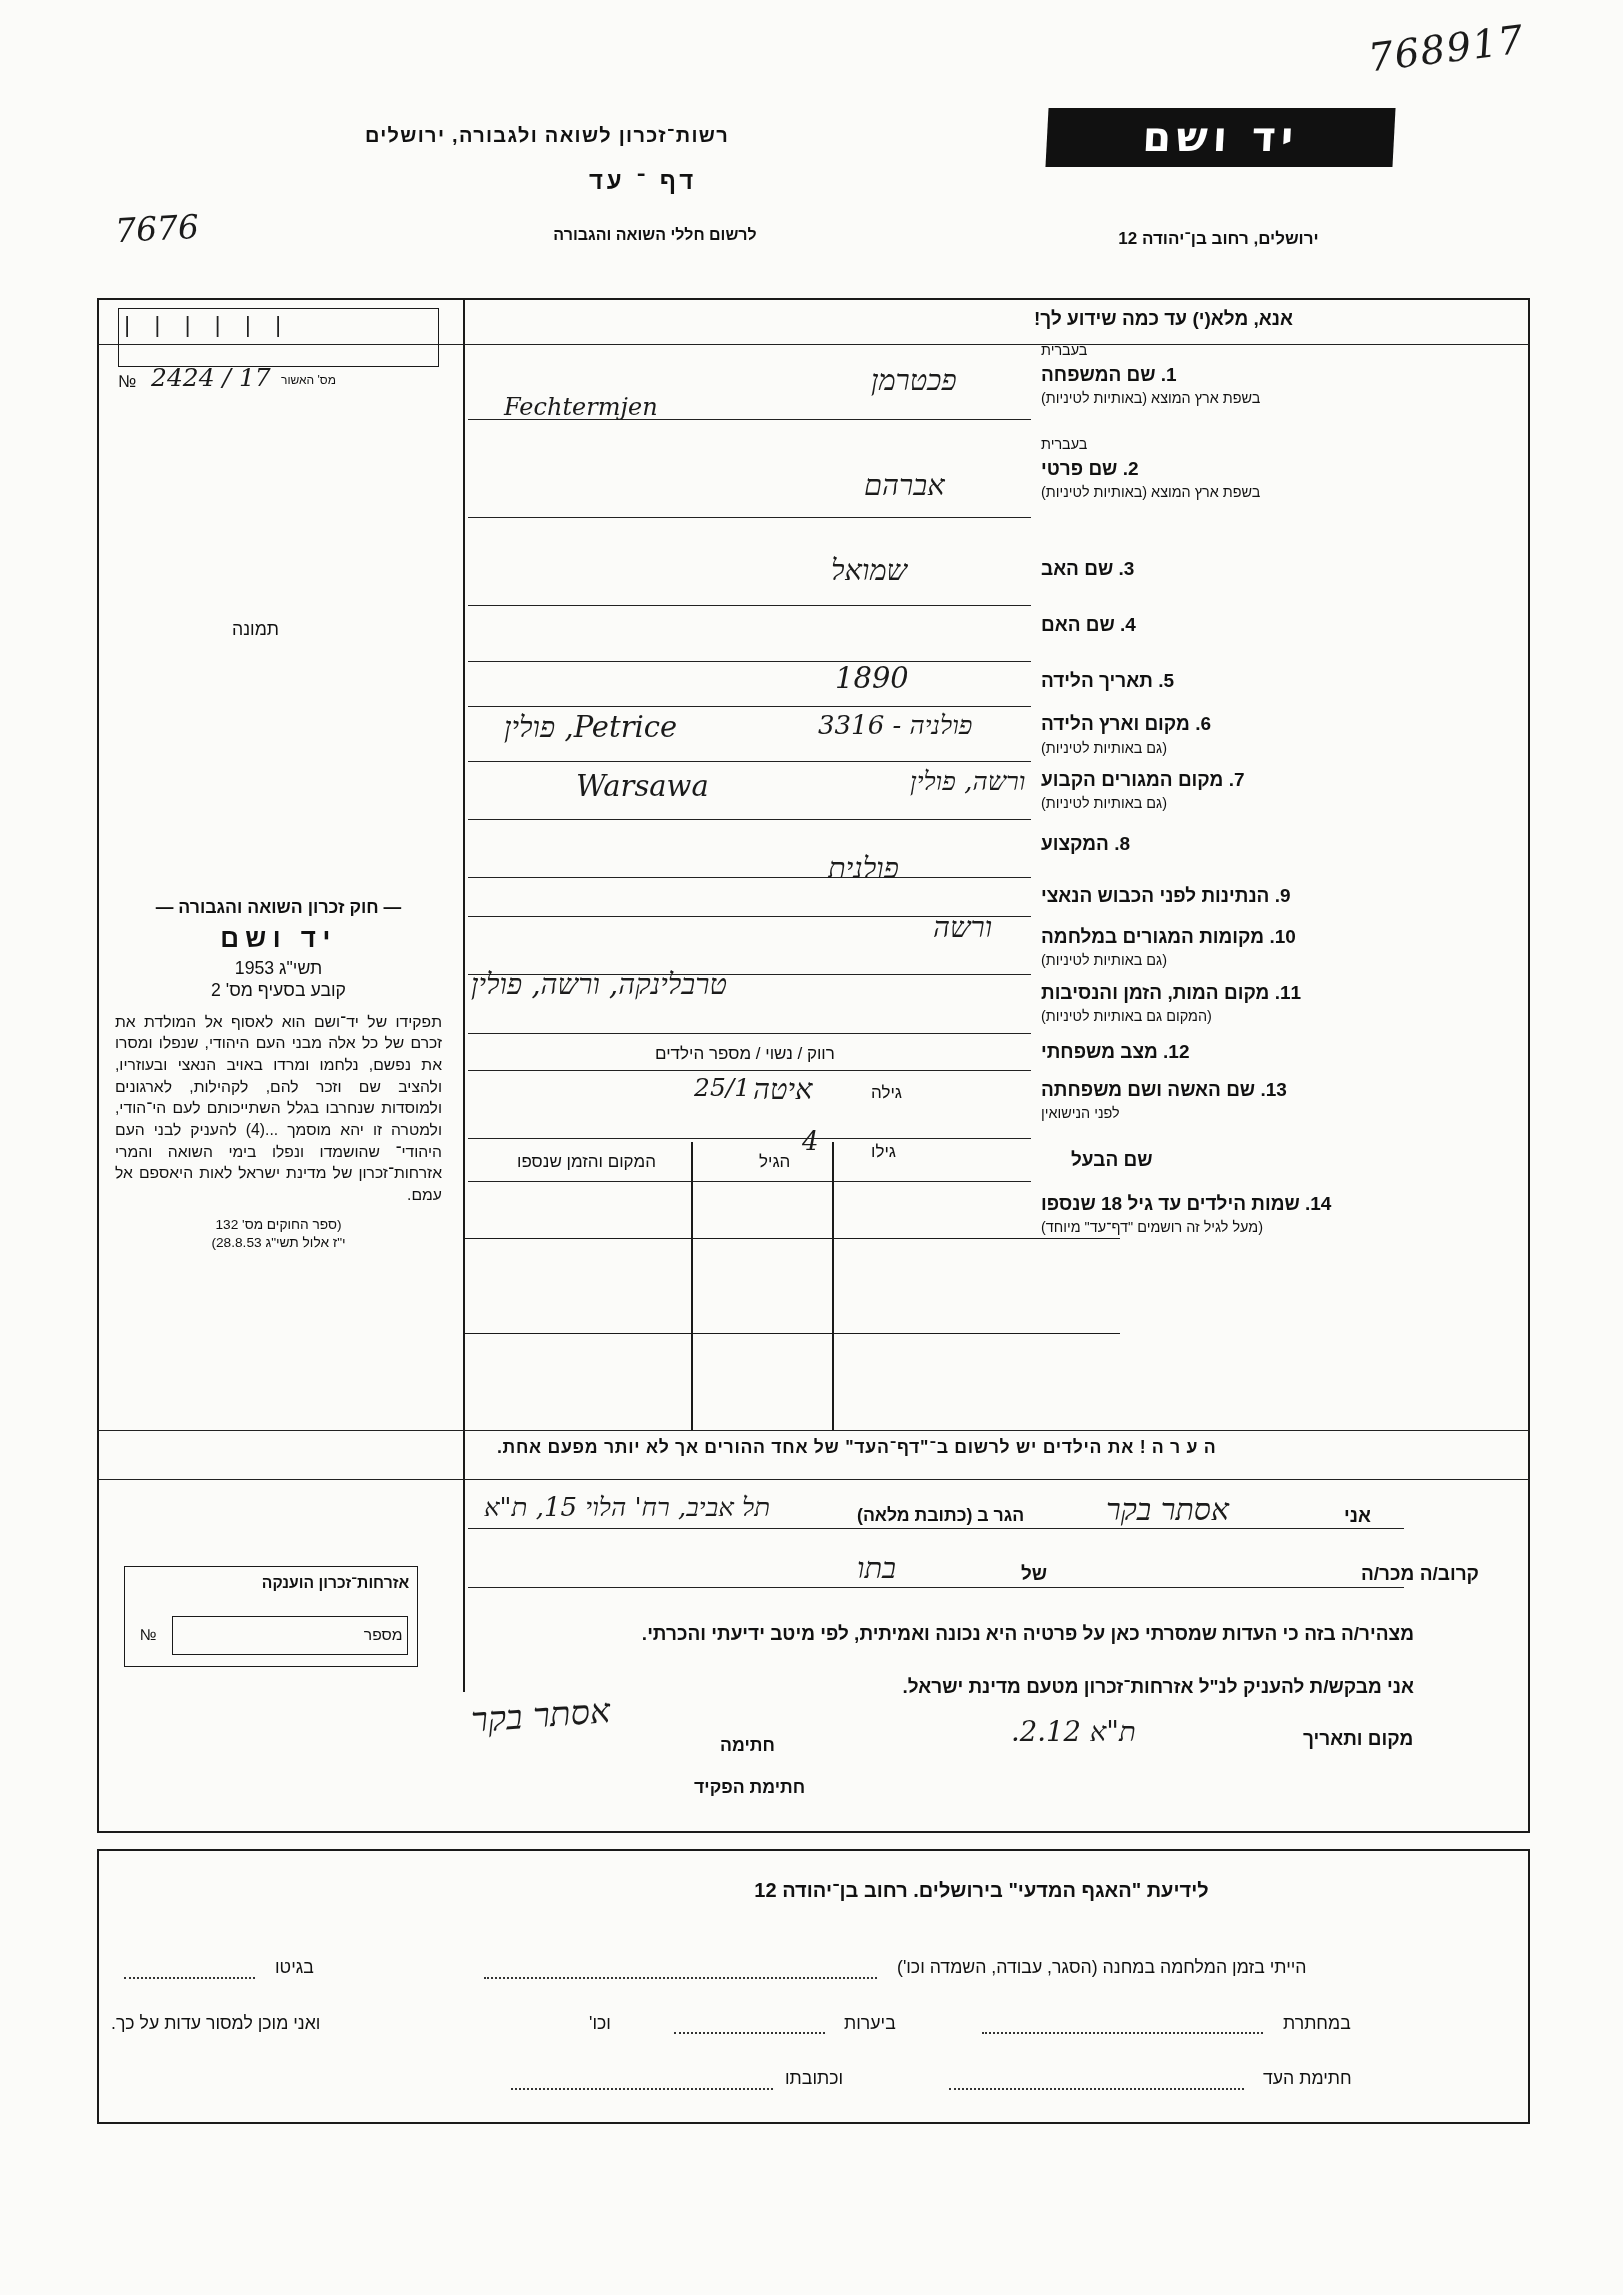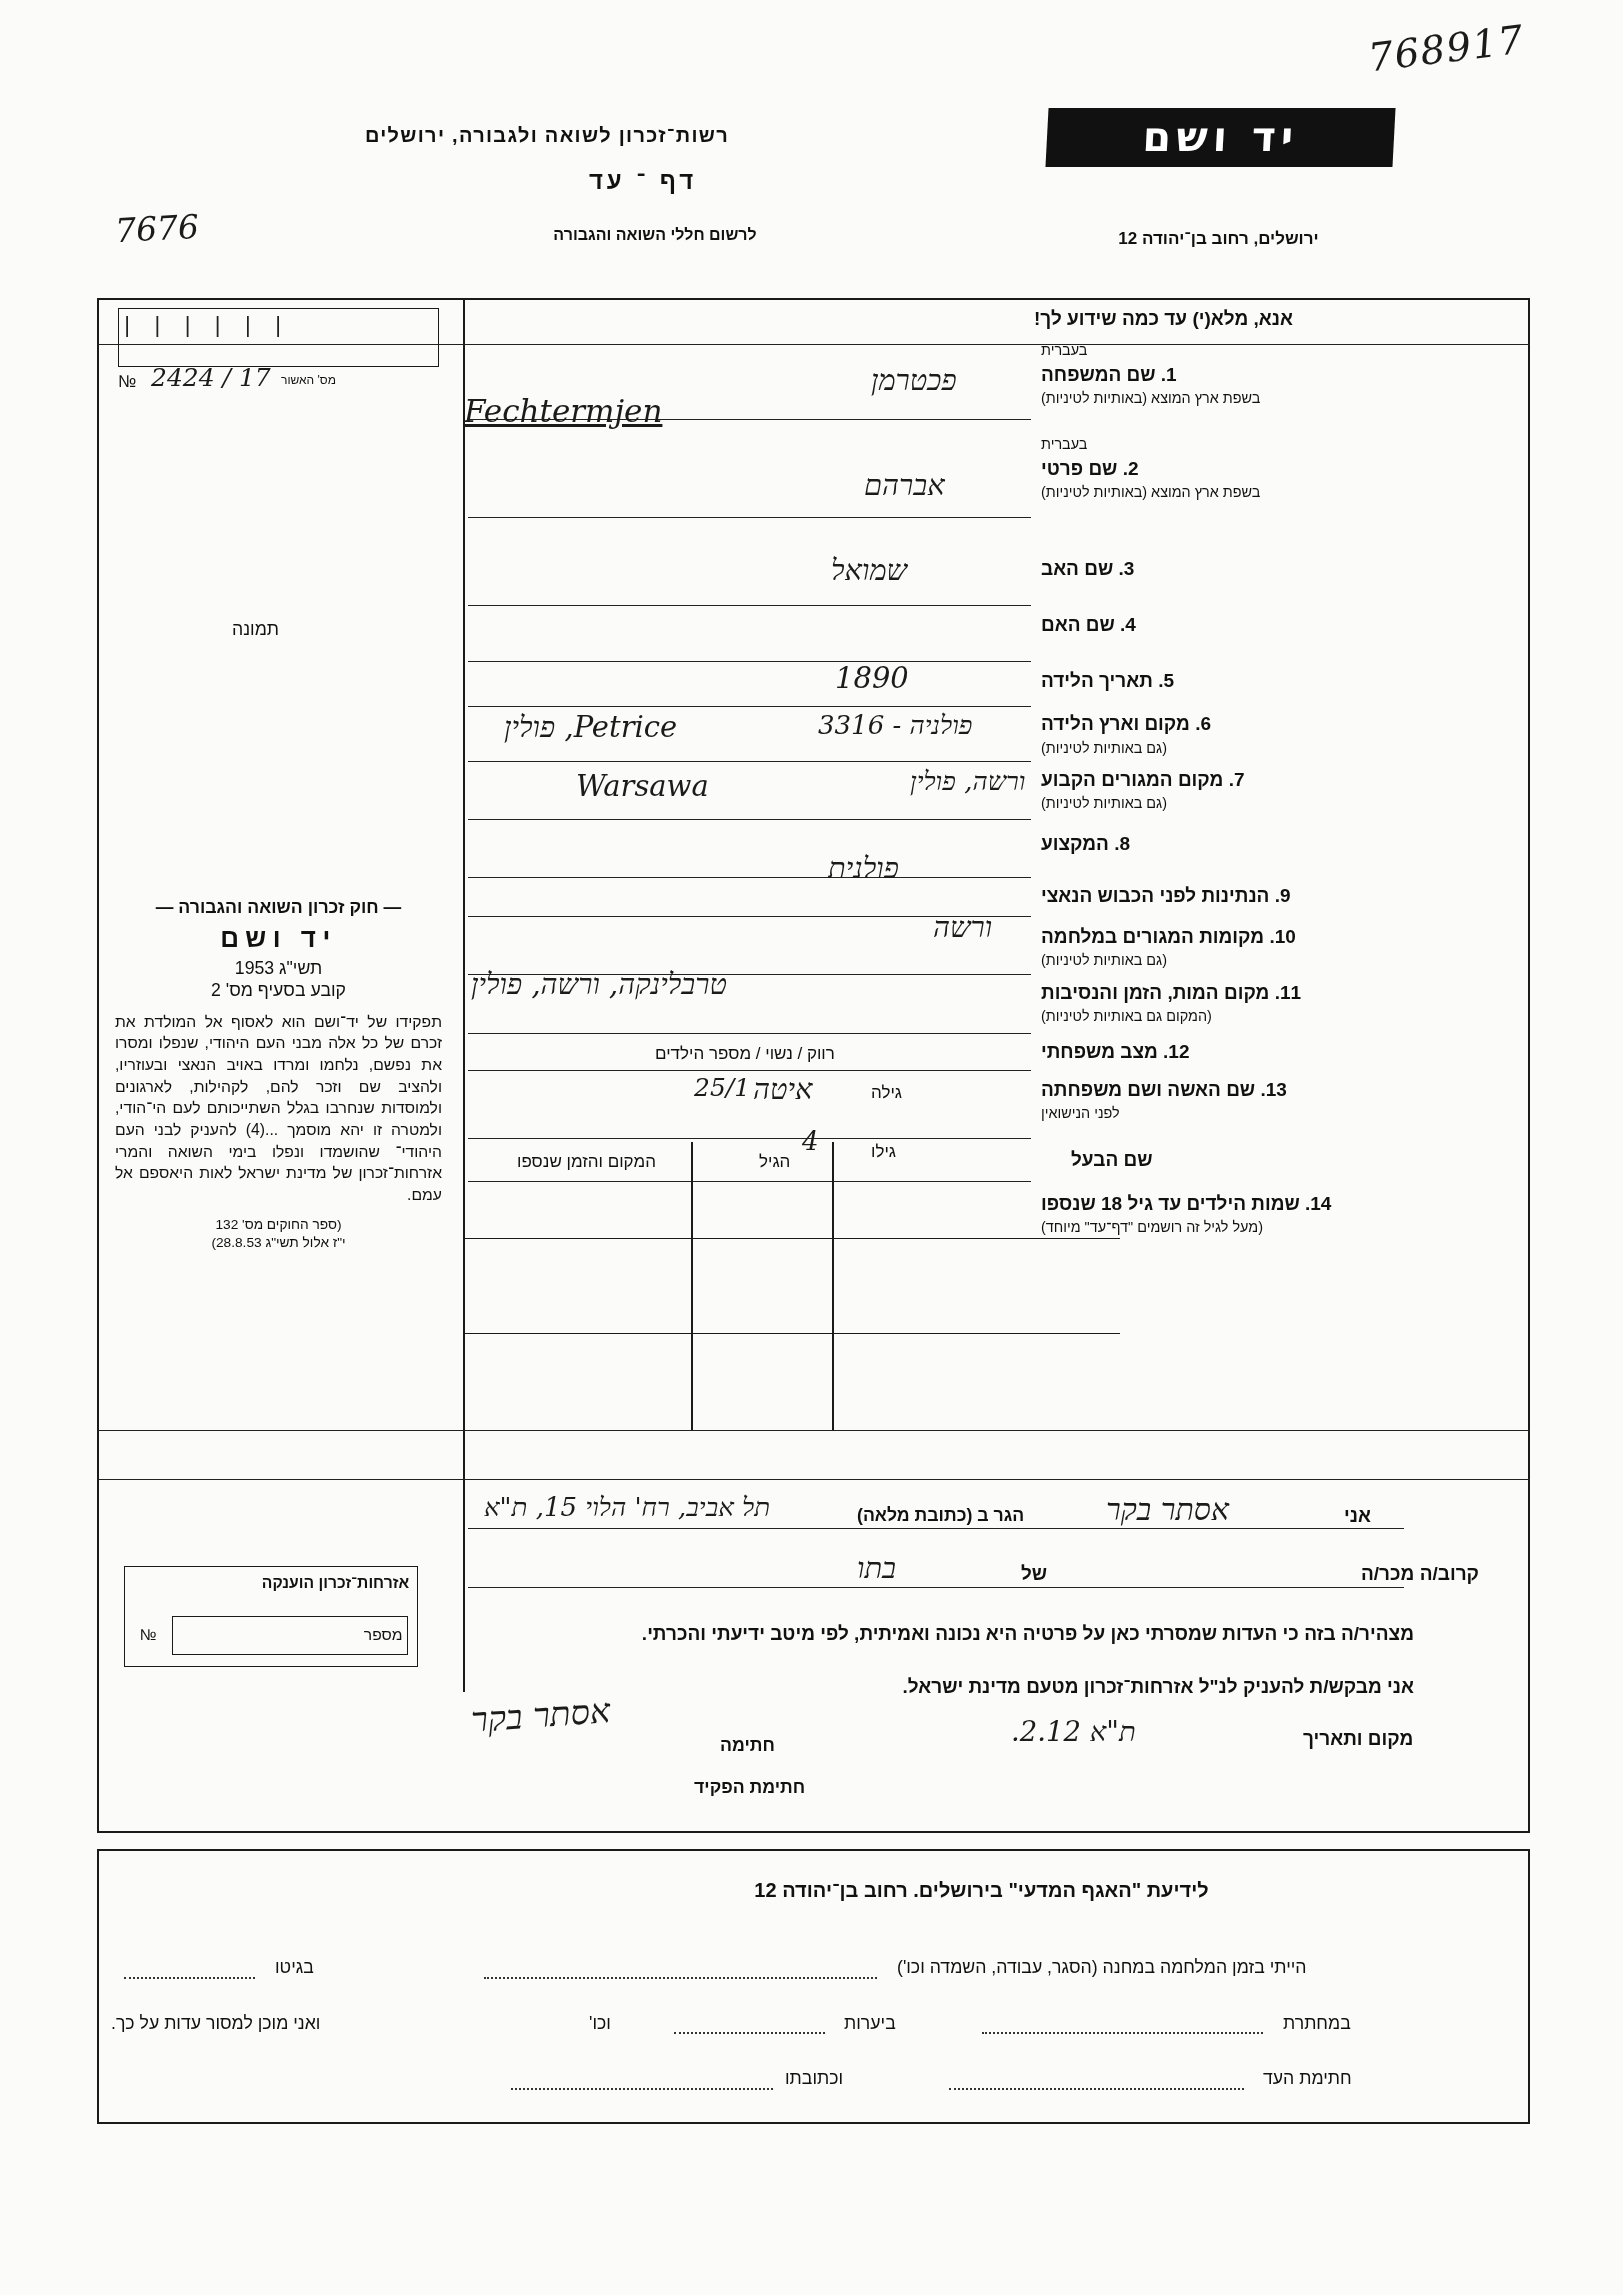--- a/index.html
+++ b/index.html
@@ -391,21 +391,21 @@
   <div class="rule" style="top:1138px; left:468px; width:563px;"></div>
   <div class="rule" style="top:1181px; left:468px; width:563px;"></div>
 
   <div class="abs lbl" style="top:1044px; left:655px; font-size:17px;">רווק / נשוי / מספר הילדים</div>
   <div class="abs lbl" style="top:1083px; left:871px; font-size:17px;">גילה</div>
   <div class="abs hand" style="top:1073px; left:694px; font-size:25px;">25/1</div>
   <div class="abs lbl" style="top:1142px; left:871px; font-size:17px;">גילו</div>
   <div class="abs hand" style="top:1126px; left:802px; font-size:26px;">4</div>
 
   <div class="abs hand" style="top:363px;  left:871px; font-size:29px;">פכטרמן</div>
-  <div class="abs hand" style="top:393px;  left:464px;  font-size:31px;text-decoration:underline;">Fechtermjen</div>
+  <div class="abs hand" style="top:393px;  left:504px;  font-size:24px;">Fechtermjen</div>
   <div class="abs hand" style="top:468px;  left:864px; font-size:29px;">אברהם</div>
   <div class="abs hand" style="top:553px;  left:831px; font-size:29px;">שמואל</div>
   <div class="abs hand" style="top:661px; left:835px; font-size:29px;">1890</div>
   <div class="abs hand" style="top:710px; left:818px; font-size:26px;">פולניה - 3316</div>
   <div class="abs hand" style="top:710px; left:504px;  font-size:29px;">Petrice, פולין</div>
   <div class="abs hand" style="top:766px; left:910px; font-size:26px;">ורשה, פולין</div>
   <div class="abs hand" style="top:769px; left:576px;  font-size:29px;">Warsawa</div>
   <div class="abs hand" style="top:851px; left:828px; font-size:29px;">פולנית</div>
   <div class="abs hand" style="top:910px; left:933px; font-size:29px;">ורשה</div>
   <div class="abs hand" style="top:967px; left:471px;  font-size:29px;">טרבלינקה, ורשה, פולין</div>
@@ -413,20 +413,21 @@
 
   <div id="children-table">
     <div class="v1"></div>
     <div class="v2"></div>
     <div class="hr" style="top:96px;"></div>
     <div class="hr" style="top:191px;"></div>
   </div>
   <div class="abs lbl" style="top:1152px; left:759px; font-size:17px;">הגיל</div>
   <div class="abs lbl" style="top:1152px; left:517px;  font-size:17px;">המקום והזמן שנספו</div>
 
+  <div class="abs lbl" id="remark">ה ע ר ה !   את הילדים יש לרשום ב־"דף־העד" של אחד ההורים אך לא יותר מפעם אחת.</div>
 
   <div class="decl" style="top:1505px; left:1344px;">אני</div>
   <div class="abs hand" style="top:1492px; left:1106px; font-size:30px;">אסתר בקר</div>
   <div class="decl" style="top:1505px; left:857px; font-size:17.7px;">הגר ב (כתובת מלאה)</div>
   <div class="abs hand" style="top:1492px; left:484px; font-size:26px;">תל אביב, רח' הלוי 15, ת"א</div>
   <div class="rule" style="top:1528px; left:468px; width:936px;"></div>
 
   <div class="decl" style="top:1563px; left:1361px;">קרוב/ה מכר/ה</div>
   <div class="decl" style="top:1563px; left:1021px;">של</div>
   <div class="abs hand" style="top:1551px; left:857px; font-size:29px;">בתו</div>

